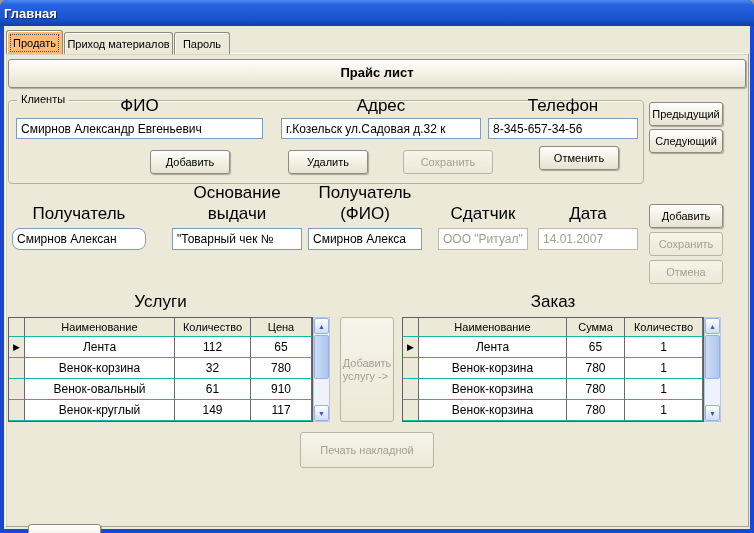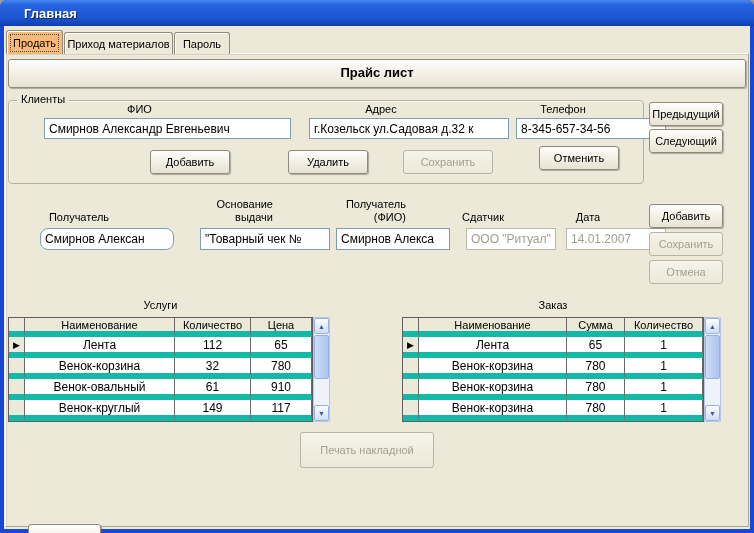--- a/index.html
+++ b/index.html
@@ -2,21 +2,21 @@
 <html><head>
 <meta charset="utf-8">
 <style>
   html,body{margin:0;padding:0;background:#9a9a9a;}
   *{box-sizing:border-box;font-family:"Liberation Sans","DejaVu Sans",sans-serif;}
 
   .window{position:relative;width:754px;height:533px;background:#1947d5;border-radius:7px 7px 0 0;overflow:hidden;}
   .titlebar{position:absolute;left:0;top:0;width:754px;height:26px;
     background:linear-gradient(180deg,#4a8af2 0%,#2764e2 18%,#1b54cf 70%,#0f3fae 100%);
     border-radius:7px 7px 0 0;display:flex;align-items:center;}
-  .title-text{color:#fff;font-weight:bold;font-size:13px;padding-left:24px;text-shadow:1px 1px 1px rgba(0,0,0,.55);}
+  .title-text{color:#fff;font-weight:bold;font-size:13px;padding-left:4px;text-shadow:1px 1px 1px rgba(0,0,0,.55);}
 
   .client{position:absolute;left:4px;top:26px;width:746px;height:503px;background:#ece9d8;}
 
   
   .page{position:absolute;left:1px;top:27px;width:744px;height:474px;
     border:1px solid #ffffff;border-right-color:#a9a592;border-bottom-color:#a9a592;
     box-shadow:inset 1px 1px 0 #d8d4c4;}
 
   
   .tab{position:absolute;background:#ece9d8;border:1px solid #8e8a7e;border-bottom:none;
@@ -32,30 +32,30 @@
     box-shadow:1px 1px 1px rgba(90,88,76,.45);cursor:default;line-height:1.15;}
   .btn.disabled{color:#a39f90;border-color:#b8b4a6;box-shadow:none;
     background:linear-gradient(180deg,#f6f3e9 0%,#ece9d8 100%);}
   .btn.big{font-size:13px;font-weight:bold;}
 
   
   .groupbox{position:absolute;border:1px solid #b3b09c;border-radius:4px;
     box-shadow:inset 1px 1px 0 #fbfaf4;}
   .groupbox-label{position:absolute;top:-8px;left:8px;background:#ece9d8;padding:0 4px;font-size:11px;color:#000;}
 
-  .lbl{position:absolute;font-size:11px;color:#000;text-align:right;display:flex;align-items:flex-end;justify-content:center;line-height:1.2;}
-
-  .field{position:absolute;border:1px solid #7f9db9;background:#fff;font-size:12px;color:#000;padding:1px 4px;outline:none;margin-left:28px;}
+  .lbl{position:absolute;font-size:17px;color:#000;text-align:center;display:flex;align-items:flex-end;justify-content:center;line-height:1.2;}
+
+  .field{position:absolute;border:1px solid #7f9db9;background:#fff;font-size:12px;color:#000;padding:1px 4px;outline:none;}
   .field.disabled{color:#a09d8f;border-color:#bcb9aa;}
 
   
   .grid{position:absolute;background:#fff;border:1px solid #5f5f5f;font-size:12px;color:#000;overflow:hidden;}
   .grid .tr{display:flex;height:21px;}
   .grid .tr.thead{height:19px;}
-  .grid .td{border-right:1px solid #6a6a6a;border-bottom:6px solid #14b8a6;
+  .grid .td{border-right:1px solid #6a6a6a;border-bottom:1px solid #14b8a6;
     display:flex;align-items:center;justify-content:center;overflow:hidden;white-space:nowrap;}
   .grid .th{background:#ece9d8;font-size:11px;}
   .grid .selcol{width:16px;flex:none;background:#ece9d8;font-size:9px;}
   #servicesTable .c0{width:150px;flex:none;}
   #servicesTable .c1{width:76px;flex:none;}
   #servicesTable .c2{flex:1;}
   #orderTable .c0{width:148px;flex:none;}
   #orderTable .c1{width:58px;flex:none;}
   #orderTable .c2{flex:1;}
 
@@ -165,20 +165,21 @@
           <div class="td c1">149</div>
           <div class="td c2">117</div>
         </div>
       </div>
     <div class="vscroll" style="left:309px;top:291px;height:105px;">
       <div class="sbtn up">▲</div>
       <div class="sthumb"></div>
       <div class="sbtn down">▼</div>
     </div>
 
+    <div class="btn disabled" style="left:336px;top:291px;width:54px;height:105px;padding:4px;white-space:normal;">Добавить услугу -&gt;</div>
 
     <div class="lbl" style="left:398px;top:272px;width:302px;height:14px;">Заказ</div>
     <div class="grid" id="orderTable" style="left:398px;top:291px;width:302px;height:105px;">
         <div class="tr thead">
           <div class="td selcol th"></div>
           <div class="td th c0">Наименование</div>
           <div class="td th c1">Сумма</div>
           <div class="td th c2">Количество</div>
         </div>
         <div class="tr">

